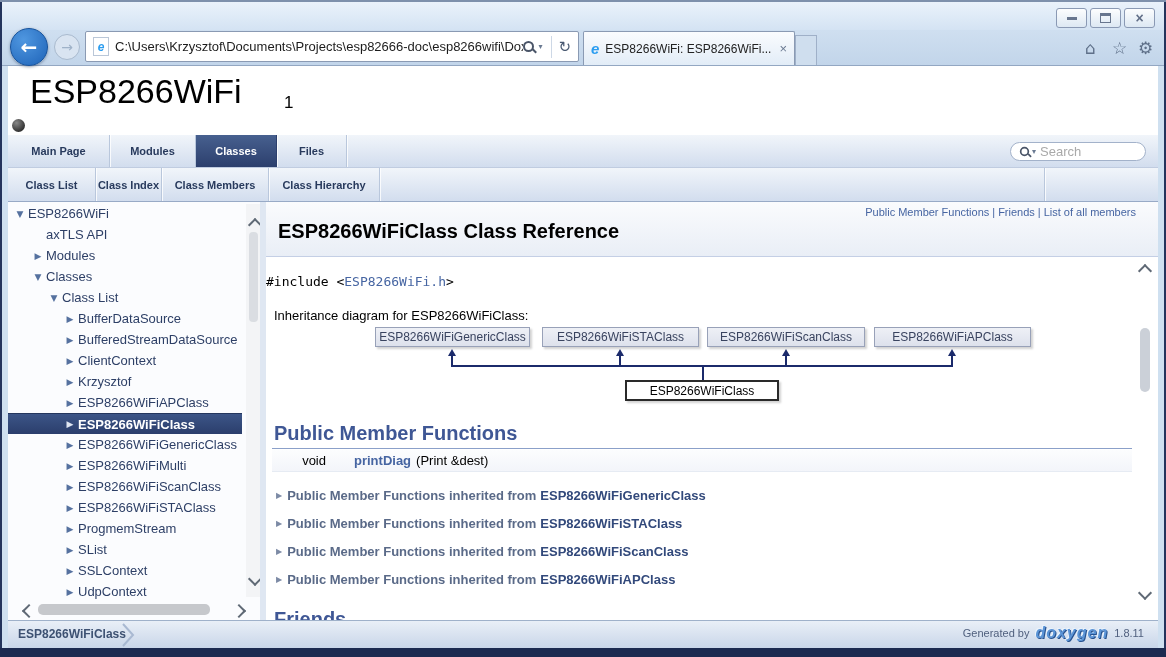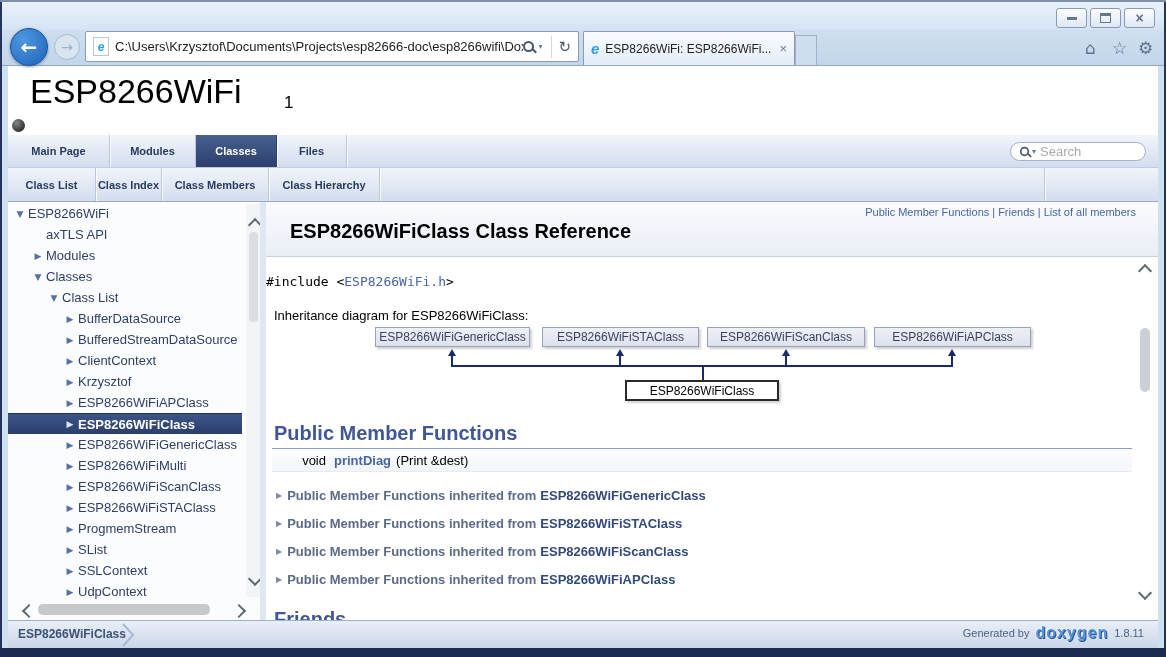--- a/index.html
+++ b/index.html
@@ -94,53 +94,53 @@
   .hscroll{position:absolute;left:0;top:397px;width:252px;height:21px;background:#fbfcfe;}
   .h-thumb{position:absolute;left:30px;top:5px;width:172px;height:11px;background:#c6c8cc;border-radius:5px;}
   .splitter{position:absolute;left:252px;top:0;width:6px;height:418px;background:#dfe7f2;}
 
   
   .content{position:absolute;left:258px;top:0;width:892px;height:418px;background:#fff;overflow:hidden;}
   .cheader{position:absolute;left:0;top:0;width:892px;height:55px;background:linear-gradient(#fafbfd,#e9eef6);
            border-bottom:1px solid #c4cfe5;box-sizing:border-box;}
   .clinks{position:absolute;right:22px;top:4px;font-size:11px;color:#4665A2;}
   .clinks .lsep{margin:0 3px;}
-  .ctitle{position:absolute;left:24px;top:18px;font-size:20px;font-weight:bold;color:#000;}
+  .ctitle{position:absolute;left:12px;top:18px;font-size:20px;font-weight:bold;color:#000;}
   .include{position:absolute;left:0;top:72px;font-family:"DejaVu Sans Mono",monospace;font-size:13px;color:#000;}
   .inc-file{color:#4665A2;}
   .diagcap{position:absolute;left:8px;top:106px;font-size:13px;color:#000;}
   .dbox{position:absolute;top:125px;height:20px;background:linear-gradient(#eef0f6,#dde1ec);border:1px solid #98a1b8;
         box-shadow:2px 2px 2px rgba(0,0,0,.18);display:flex;align-items:center;justify-content:center;
         font-size:12px;color:#39435f;box-sizing:border-box;}
   .dchild{position:absolute;left:359px;top:178px;width:154px;height:21px;background:#fff;border:2px solid #2a2a2a;
           box-shadow:2px 2px 2px rgba(0,0,0,.18);display:flex;align-items:center;justify-content:center;
           font-size:12px;color:#000;box-sizing:border-box;}
   .dline{position:absolute;background:#1b2a6b;}
   .ahead{position:absolute;top:147px;width:0;height:0;border-left:4px solid transparent;border-right:4px solid transparent;
          border-bottom:7px solid #1b2a6b;}
   .sechead{position:absolute;left:8px;font-size:20px;font-weight:bold;color:#3f5795;}
   .secline{position:absolute;left:6px;top:246px;width:860px;height:1px;background:#8ba0c9;}
   .memrow{position:absolute;left:6px;top:248px;width:860px;height:22px;background:linear-gradient(#fcfdfe,#f3f5fa);
           border-bottom:1px solid #e6ebf3;display:flex;align-items:center;font-size:13px;box-sizing:border-box;}
   .memtype{width:54px;text-align:right;color:#000;flex:none;}
-  .memname{color:#4665A2;font-weight:bold;margin-left:8px;}
+  .memname{color:#4665A2;font-weight:bold;margin-left:28px;}
   .memargs{color:#000;margin-left:5px;}
   .inhrow{position:absolute;left:10px;font-size:13px;font-weight:bold;color:#5a6a88;display:flex;align-items:center;}
   .inh-arrow{color:#7c8aa5;font-size:8px;margin-right:5px;font-family:"DejaVu Sans",sans-serif;}
   .inh-class{color:#32497b;margin-left:4px;}
   .cv-thumb{position:absolute;left:874px;top:126px;width:10px;height:64px;background:#cbd0d8;border-radius:5px;}
 
   
   .footer{position:absolute;left:0;top:554px;width:1150px;height:28px;background:linear-gradient(#e9eff7,#c9d6e9);
           border-top:1px solid #9fb1ca;box-sizing:border-box;}
   .navpath{position:absolute;left:10px;top:6px;font-size:12px;font-weight:bold;color:#3d5172;}
   .navchev{position:absolute;left:112px;top:1px;}
   .genby{position:absolute;right:14px;top:3px;display:flex;align-items:center;font-size:11px;color:#50607e;}
   .doxylogo{font-size:16px;font-weight:bold;color:#5b94d6;margin:0 6px;letter-spacing:1px;
-            text-shadow:1px 1px 0 #27528f,-1px -1px 0 #eaf3fc;}
+            text-shadow:1px 1px 0 #27528f,-1px -1px 0 #eaf3fc;font-style:italic;}
 </style>
 </head>
 <body>
 
 <div class="window">
   <div class="abs topline"></div>
   <div class="abs sidestrip" style="left:2px"></div>
   <div class="abs sidestrip" style="left:1158px"></div>
   <div class="abs bottomstrip"></div>
 

